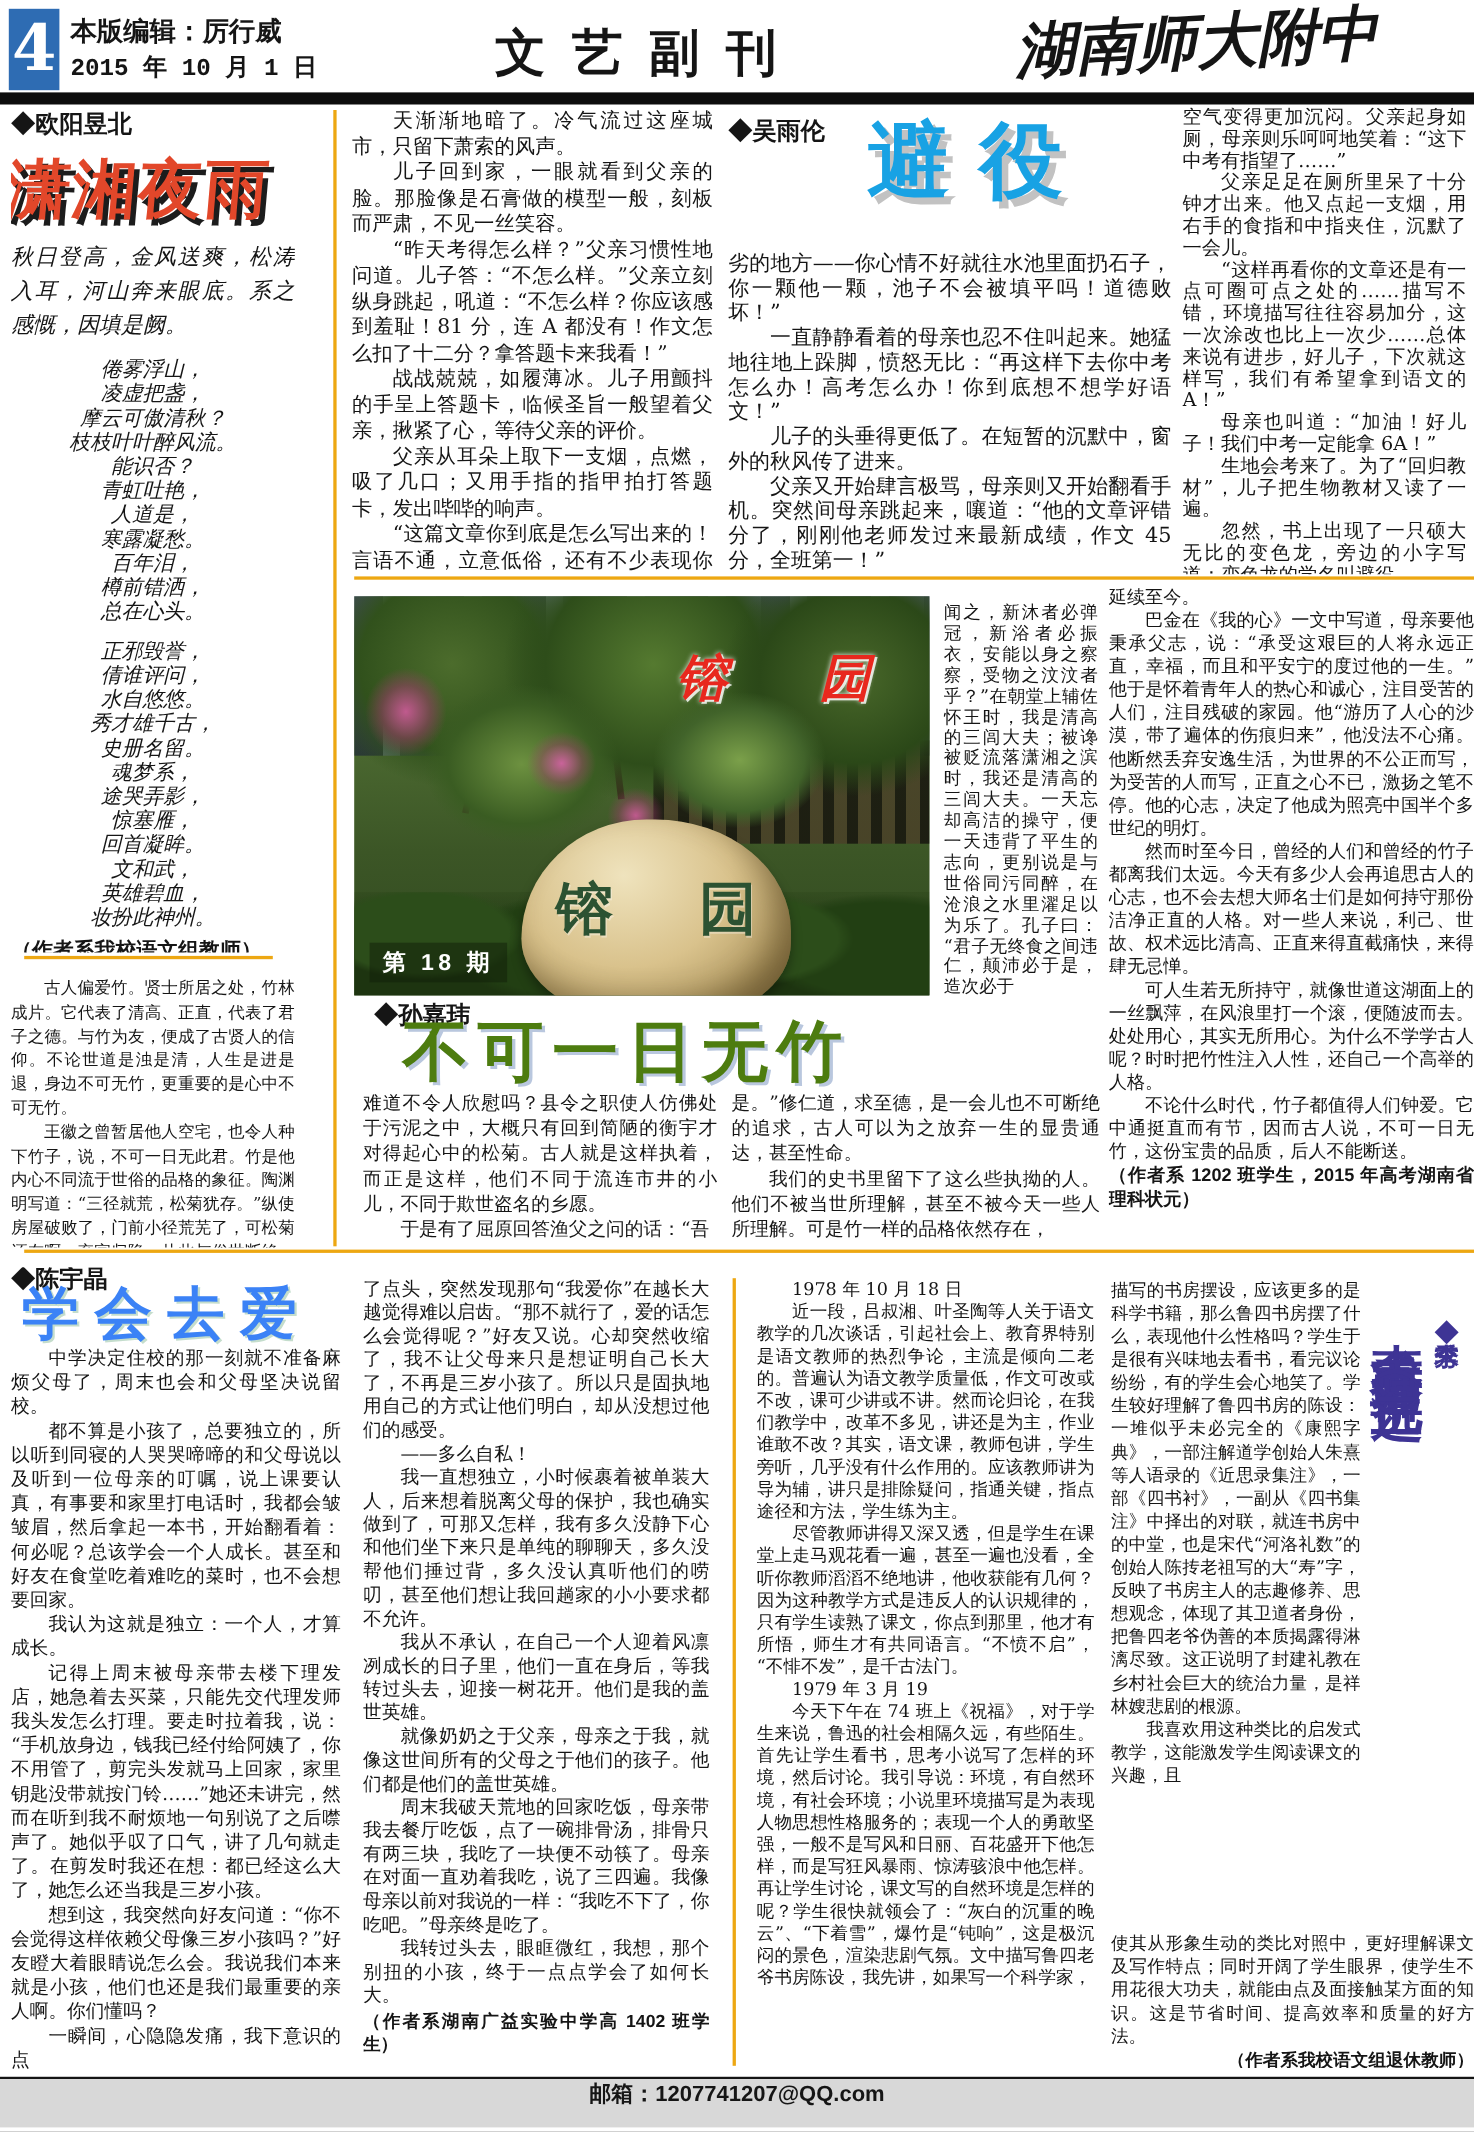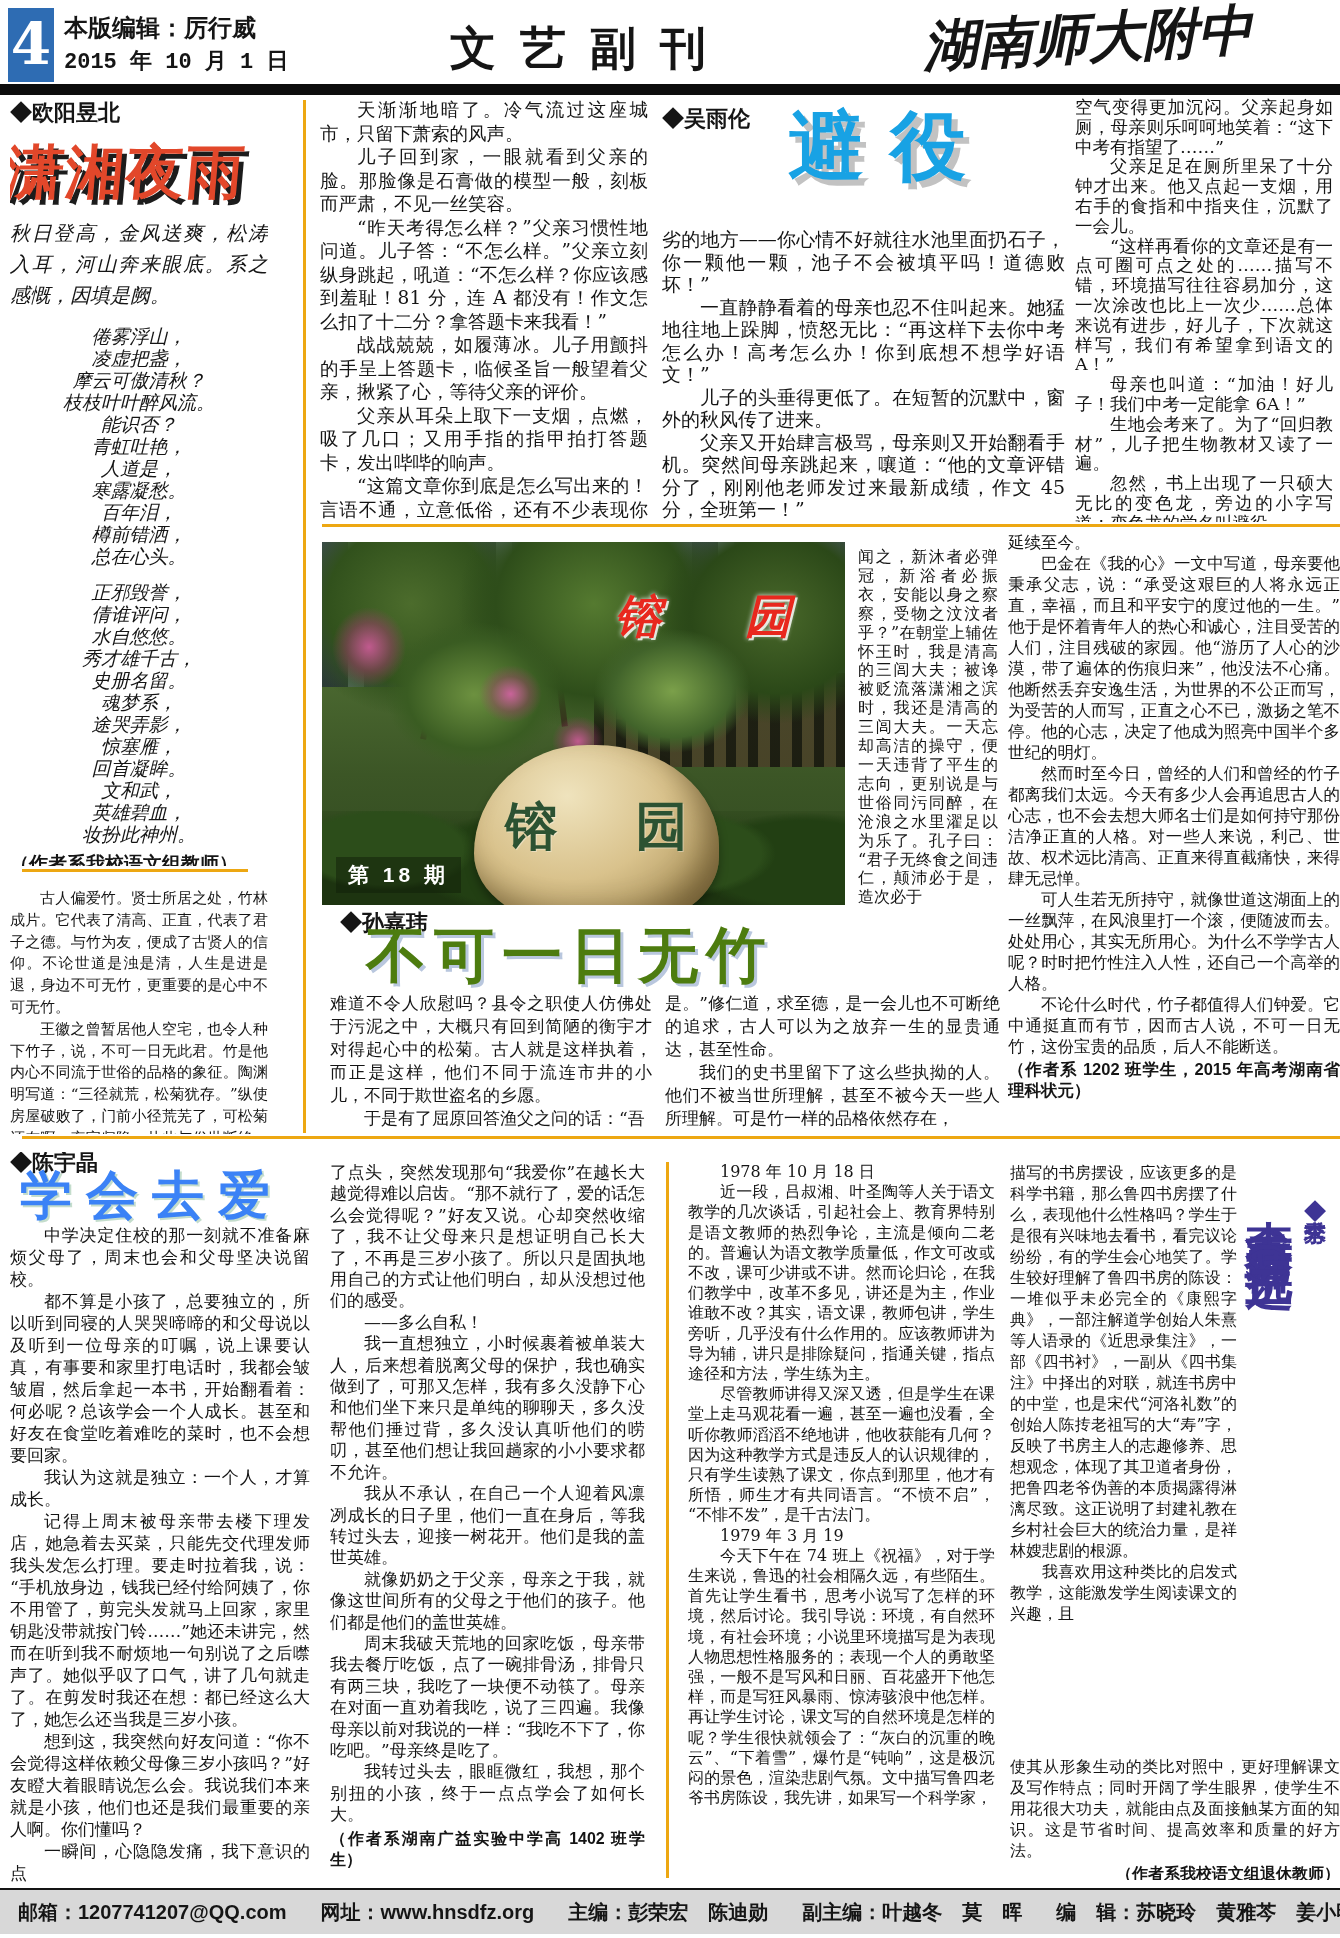--- a/index.html
+++ b/index.html
@@ -108,21 +108,21 @@
   #diarybottom{left:1010px;top:1756px;width:330px;height:124px;font-size:16px;line-height:21px;}
   #diaryattr{text-align:right;font-size:16px;margin-top:2px;}
   #diarytitle{left:1238px;top:1182px;height:580px;writing-mode:vertical-rl;font-size:48px;
               font-weight:900;color:#3e3495;font-family:"DejaVu Serif",serif;letter-spacing:6px;}
   #diarybyline{left:1300px;top:1182px;height:200px;writing-mode:vertical-rl;font-size:22px;
                font-weight:bold;color:#3e3495;font-family:"Liberation Sans",sans-serif;}
 
   
   #footer{left:0;top:1888px;width:1340px;height:46px;background:#d8d8d8;border-top:2px solid #141414;
           display:flex;align-items:center;gap:34px;padding:0 18px;box-sizing:border-box;
-          font-size:20px;font-weight:bold;font-family:"Liberation Sans",sans-serif;white-space:nowrap;}
+          font-size:20px;font-weight:bold;font-family:"Liberation Sans",sans-serif;white-space:nowrap;flex-direction:column;}
 </style>
 </head>
 <body>
 
 <div id="page">
 
   <div id="pagenum" class="abs">4</div>
   <div id="editorline" class="abs sans">本版编辑：厉行威</div>
   <div id="dateline" class="abs sans">2015 年 10 月 1 日</div>
   <div id="pagetitle" class="abs">文艺副刊</div>

